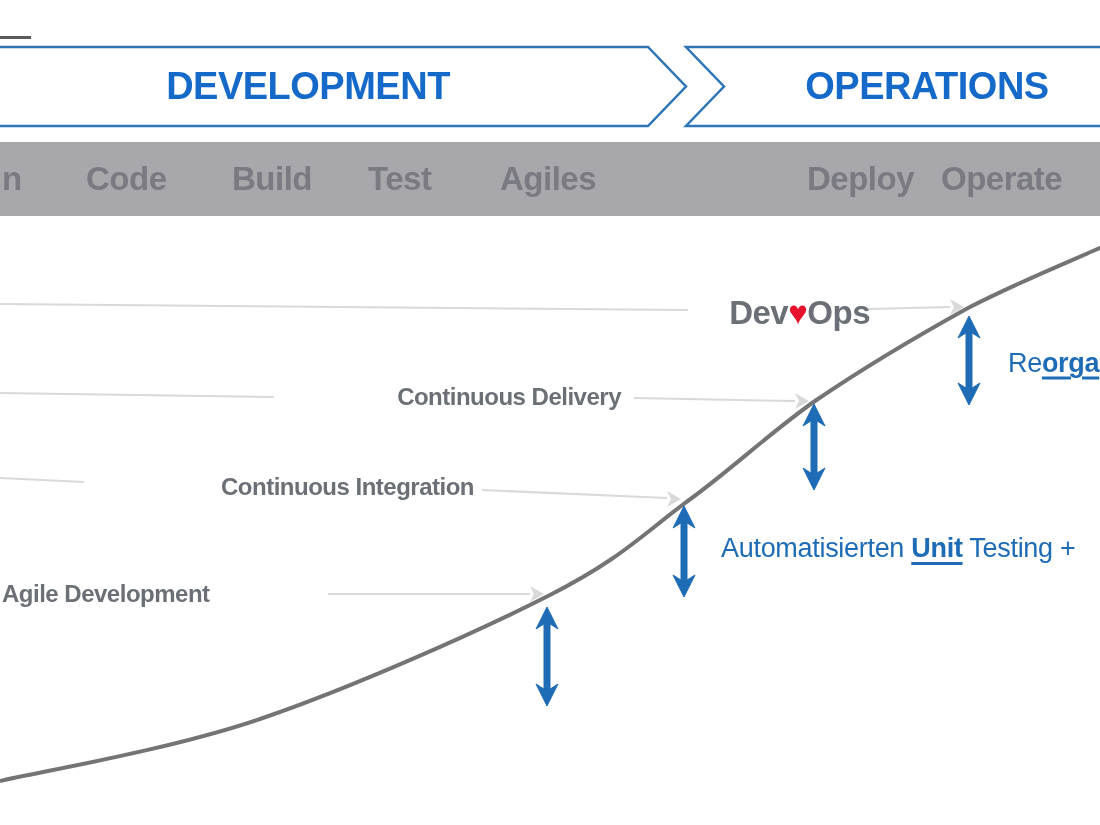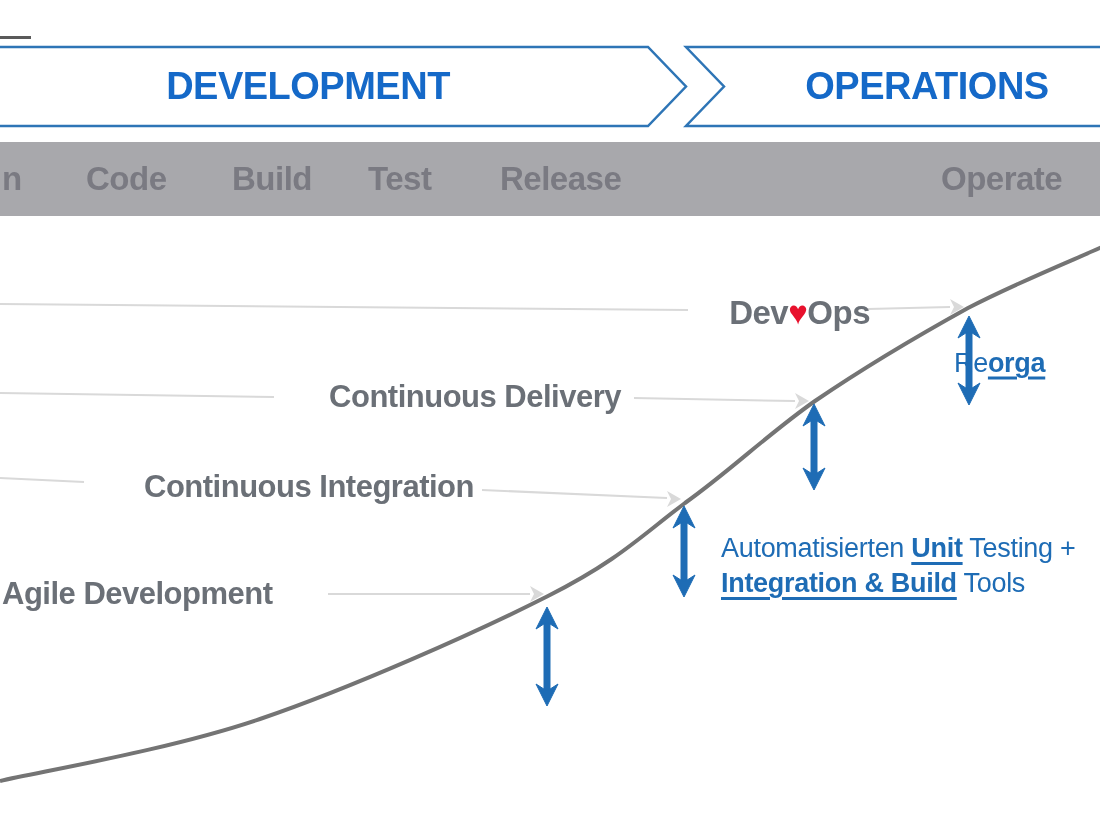--- a/index.html
+++ b/index.html
@@ -19,21 +19,21 @@
     background:#a8a8ac;
   }
   .stage-label{
     position:absolute;top:126px;height:74px;line-height:74px;
     font-size:33px;font-weight:bold;color:#7a7a82;white-space:nowrap;
     letter-spacing:-0.5px;
   }
   
   .curve-label{
     position:absolute;transform:translateY(-50%);
-    font-size:31px;font-weight:bold;color:#6b7077;white-space:nowrap;
+    font-size:24px;font-weight:bold;color:#6b7077;white-space:nowrap;
     letter-spacing:-0.5px;
   }
   .curve-label.centered{text-align:right;}
   .heart{color:#e8112d;}
   
   .note{
     position:absolute;font-size:27px;color:#1e6cb5;white-space:nowrap;
     line-height:35px;letter-spacing:-0.3px;
   }
   .note .b{font-weight:bold;}
@@ -100,38 +100,36 @@
   </svg>
 
   <div class="banner-label" style="left:0;width:616px;">DEVELOPMENT</div>
   <div class="banner-label" style="left:724px;width:406px;">OPERATIONS</div>
 
   <div class="bar"></div>
   <span class="stage-label" style="left:2px;">n</span>
   <span class="stage-label" style="left:86px;">Code</span>
   <span class="stage-label" style="left:232px;">Build</span>
   <span class="stage-label" style="left:368px;">Test</span>
-  <span class="stage-label" style="left:500px;">Release</span>
+  <span class="stage-label" style="left:500px;">Agiles</span>
+  <span class="stage-label" style="left:807px;">Deploy</span>
   <span class="stage-label" style="left:941px;">Operate</span>
 
   <div class="curve-label centered" style="left:690px;top:297px;width:180px;font-size:33px;">
     <span>Dev</span><span class="heart">♥</span><span>Ops</span>
   </div>
   <div class="curve-label centered" style="left:281px;top:381px;width:340px;">Continuous Delivery</div>
   <div class="curve-label centered" style="left:94px;top:471px;width:380px;">Continuous Integration</div>
   <div class="curve-label" style="left:2px;top:578px;">Agile Development</div>
 
-  <div class="note" style="left:954px;top:347px;transform:translateY(-50%);">
+  <div class="note" style="left:1008px;top:347px;transform:translateY(-50%);">
     <span>Re</span><span class="b u">orga</span>
   </div>
 
 
   <div class="note" style="left:721px;top:515px;">
     <div>
       <span>Automatisierten </span><span class="b u">Unit</span><span> Testing +</span>
     </div>
-    <div>
-      <span class="b u">Integration &amp; Build</span><span> Tools</span>
-    </div>
   </div>
 
 
 </div>
 
 </body></html>

